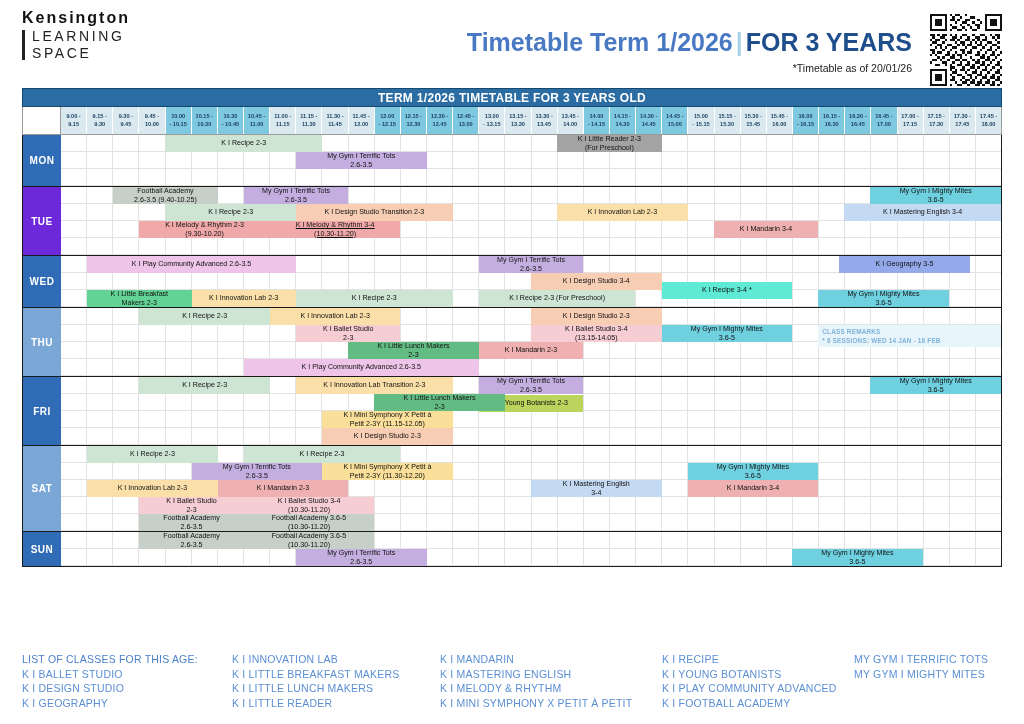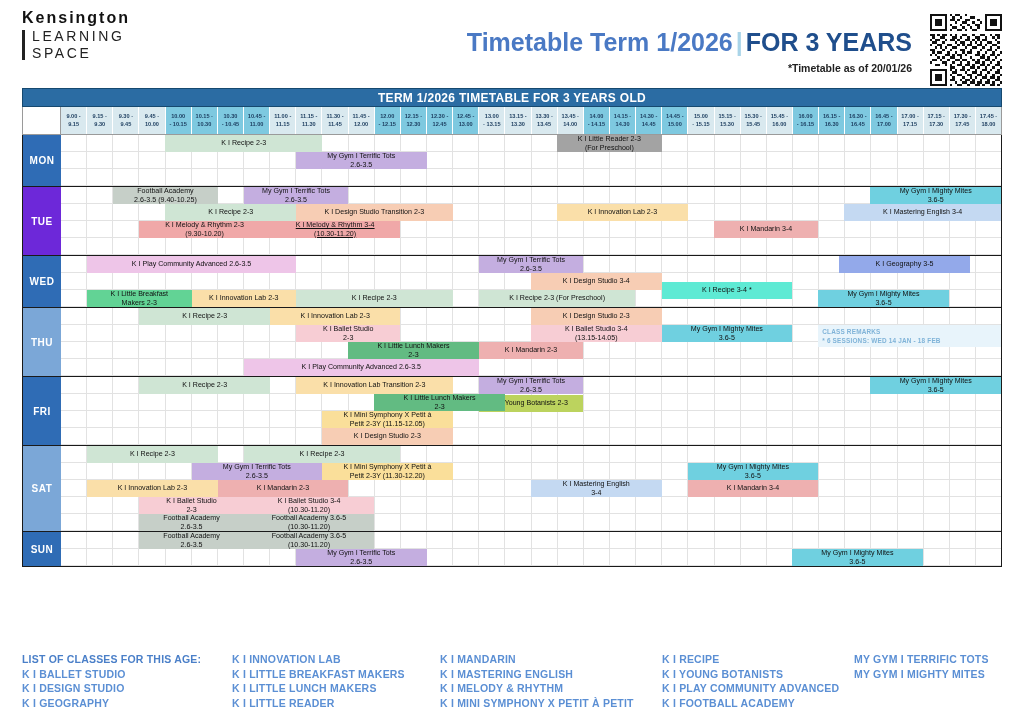--- a/index.html
+++ b/index.html
@@ -16,21 +16,21 @@
   .logo .rest { position:relative; padding-left:10px; margin-top:1px; }
   .logo .rest:before {
     content:""; position:absolute; left:0; top:2px; bottom:2px; width:2.5px; background:#222;
   }
   .logo .l2, .logo .l3 { font-size:14px; letter-spacing:2.6px; color:#222; line-height:17px; }
 
   .title-wrap { position:absolute; right:112px; top:28px; text-align:right; white-space:nowrap; }
   .title-main { font-size:25px; color:#4a79c4; font-weight:600; display:inline; }
   .title-sep  { font-size:25px; color:#a9d4e8; font-weight:600; display:inline; padding:0 3px;}
   .title-bold { font-size:25px; color:#1f4e8c; font-weight:bold; display:inline; }
-  .title-sub  { font-size:10.5px; color:#222; margin-top:5px; font-weight:700; }
+  .title-sub  { font-size:10.5px; color:#222; margin-top:5px; font-weight:400; }
 
   .qr { position:absolute; right:22px; top:14px; width:72px; height:72px; }
 
   
   .tt { position:absolute; left:22px; top:88px; width:980px; }
   .tt-title {
     background:#2b6ca3; color:#fff; text-align:center;
     font-size:12px; font-weight:bold; letter-spacing:.3px;
     height:19px; line-height:19px; border:1px solid #16496f;
   }
@@ -71,21 +71,21 @@
   }
   .remark {
     position:absolute; z-index:4; background:#e8f4fb; color:#7fb3d8;
     font-size:6.4px; line-height:9px; padding:2px 4px; text-align:left;
     white-space:pre-line; font-weight:bold; letter-spacing:.2px;
   }
 
   
   .legend {
     position:absolute; left:22px; top:652px; width:990px;
-    display:flex; gap:0; color:#5b8fd4; font-size:10.5px; font-weight:bold;
+    display:flex; gap:0; color:#5b8fd4; font-size:10.5px; font-weight:normal;
     letter-spacing:.2px; line-height:14.5px;
   }
   .legcol { flex:0 0 auto; }
   .legcol.c1 { width:210px; }
   .legcol.c2 { width:208px; }
   .legcol.c3 { width:222px; }
   .legcol.c4 { width:192px; }
   .legcol.c5 { width:auto; }
   .legcol .head { color:#4a7fc8; }
 </style>

